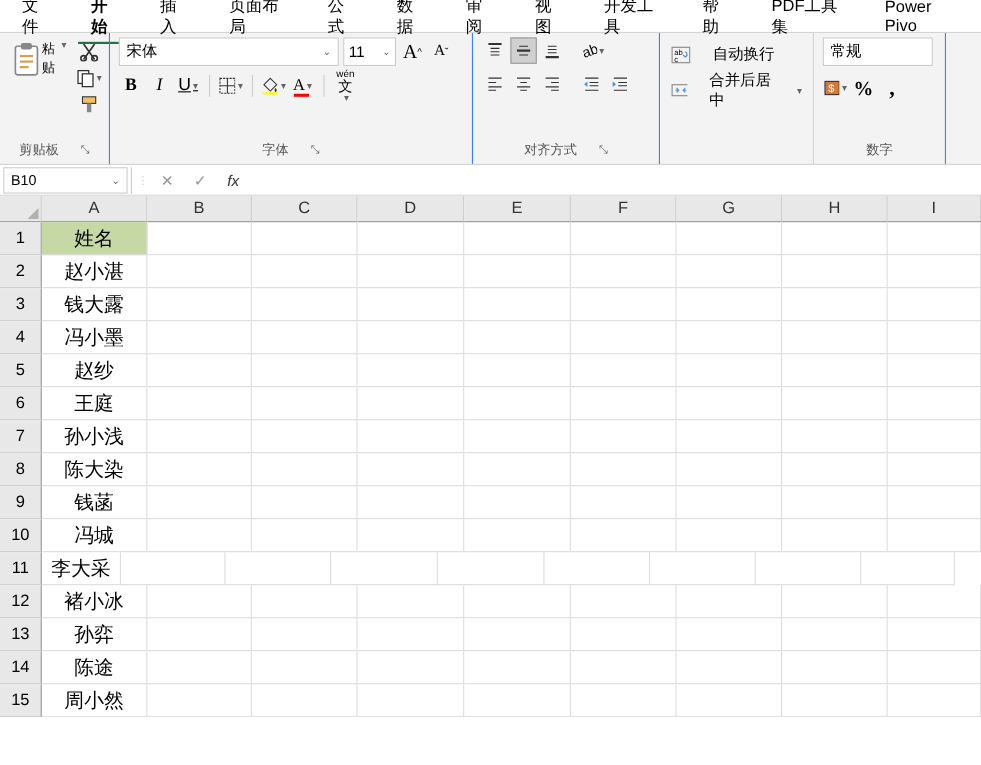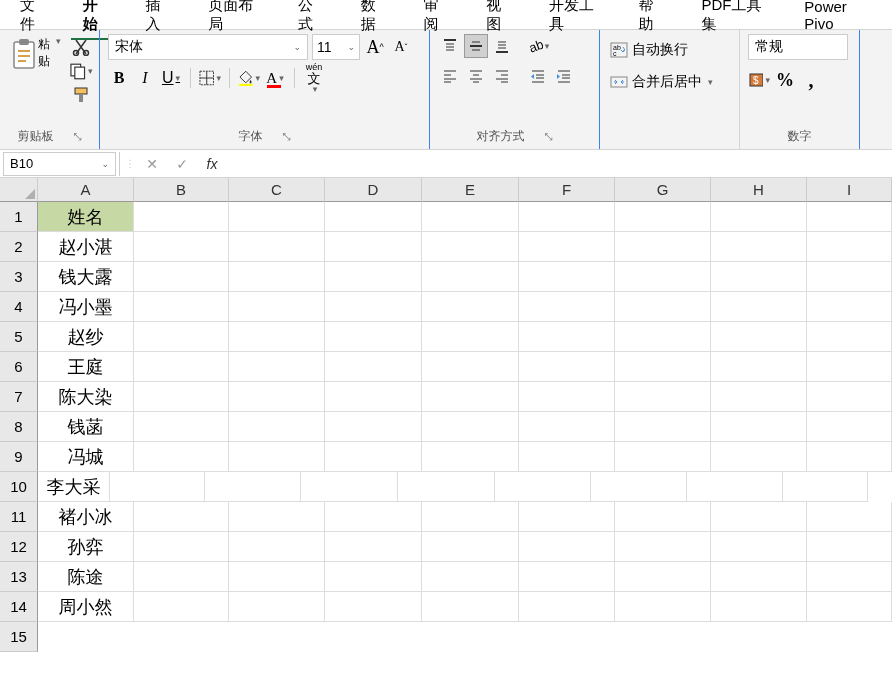--- a/index.html
+++ b/index.html
@@ -31,21 +31,21 @@
     .italic-btn { font-style: italic; font-family: serif; font-size: 16px; }
     .under-btn { text-decoration: underline; font-family: serif; font-size: 16px; }
     .dropdown-caret { font-size: 9px; color: #666; margin-left: 2px; }
     
     .align-group { width: 170px; }
     .align-row { display: flex; gap: 2px; align-items: center; margin-bottom: 6px; }
     .align-btn { width: 24px; height: 24px; display: flex; align-items: center; justify-content: center; }
     .align-btn.active { background: #d0d0d0; border: 1px solid #999; }
     
     .wrap-group { width: 140px; }
-    .wrap-item { display: flex; align-items: center; gap: 4px; padding: 2px; height: 32px; font-size: 14px; }
+    .wrap-item { display: flex; align-items: center; gap: 20px; padding: 2px; height: 32px; font-size: 14px; }
     
     .number-group { width: 120px; }
     .number-select { width: 100px; height: 26px; border: 1px solid #ccc; background: #fff; padding: 0 6px; font-size: 14px; display: flex; align-items: center; justify-content: space-between; }
     .number-row { display: flex; gap: 4px; align-items: center; margin-top: 8px; }
     
     .formula-bar { display: flex; height: 28px; align-items: center; border-bottom: 1px solid #d4d4d4; }
     .name-box { width: 113px; height: 24px; border: 1px solid #ccc; padding: 0 6px; display: flex; align-items: center; justify-content: space-between; font-size: 13px; margin: 0 3px; }
     .fx-btns { display: flex; gap: 2px; padding: 0 4px; }
     .fx-btn { width: 28px; height: 24px; display: flex; align-items: center; justify-content: center; color: #999; font-size: 14px; }
     .fx-btn.fx { font-style: italic; color: #333; }
@@ -424,20 +424,31 @@
           <div class="cell" style="width: 95px;"></div>
           <div class="cell" style="width: 96px;"></div>
           <div class="cell" style="width: 97px;"></div>
           <div class="cell" style="width: 97px;"></div>
           <div class="cell" style="width: 96px;"></div>
           <div class="cell" style="width: 96px;"></div>
           <div class="cell" style="width: 96px;"></div>
           <div class="cell" style="width: 85px;"></div>
         </div>
         <div class="grid-row">
+          <div class="cell" style="width: 96px;">孙小浅</div>
+          <div class="cell" style="width: 95px;"></div>
+          <div class="cell" style="width: 96px;"></div>
+          <div class="cell" style="width: 97px;"></div>
+          <div class="cell" style="width: 97px;"></div>
+          <div class="cell" style="width: 96px;"></div>
+          <div class="cell" style="width: 96px;"></div>
+          <div class="cell" style="width: 96px;"></div>
+          <div class="cell" style="width: 85px;"></div>
+        </div>
+        <div class="grid-row">
           <div class="cell" style="width: 96px;">陈大染</div>
           <div class="cell" style="width: 95px;"></div>
           <div class="cell" style="width: 96px;"></div>
           <div class="cell" style="width: 97px;"></div>
           <div class="cell" style="width: 97px;"></div>
           <div class="cell" style="width: 96px;"></div>
           <div class="cell" style="width: 96px;"></div>
           <div class="cell" style="width: 96px;"></div>
           <div class="cell" style="width: 85px;"></div>
         </div>

